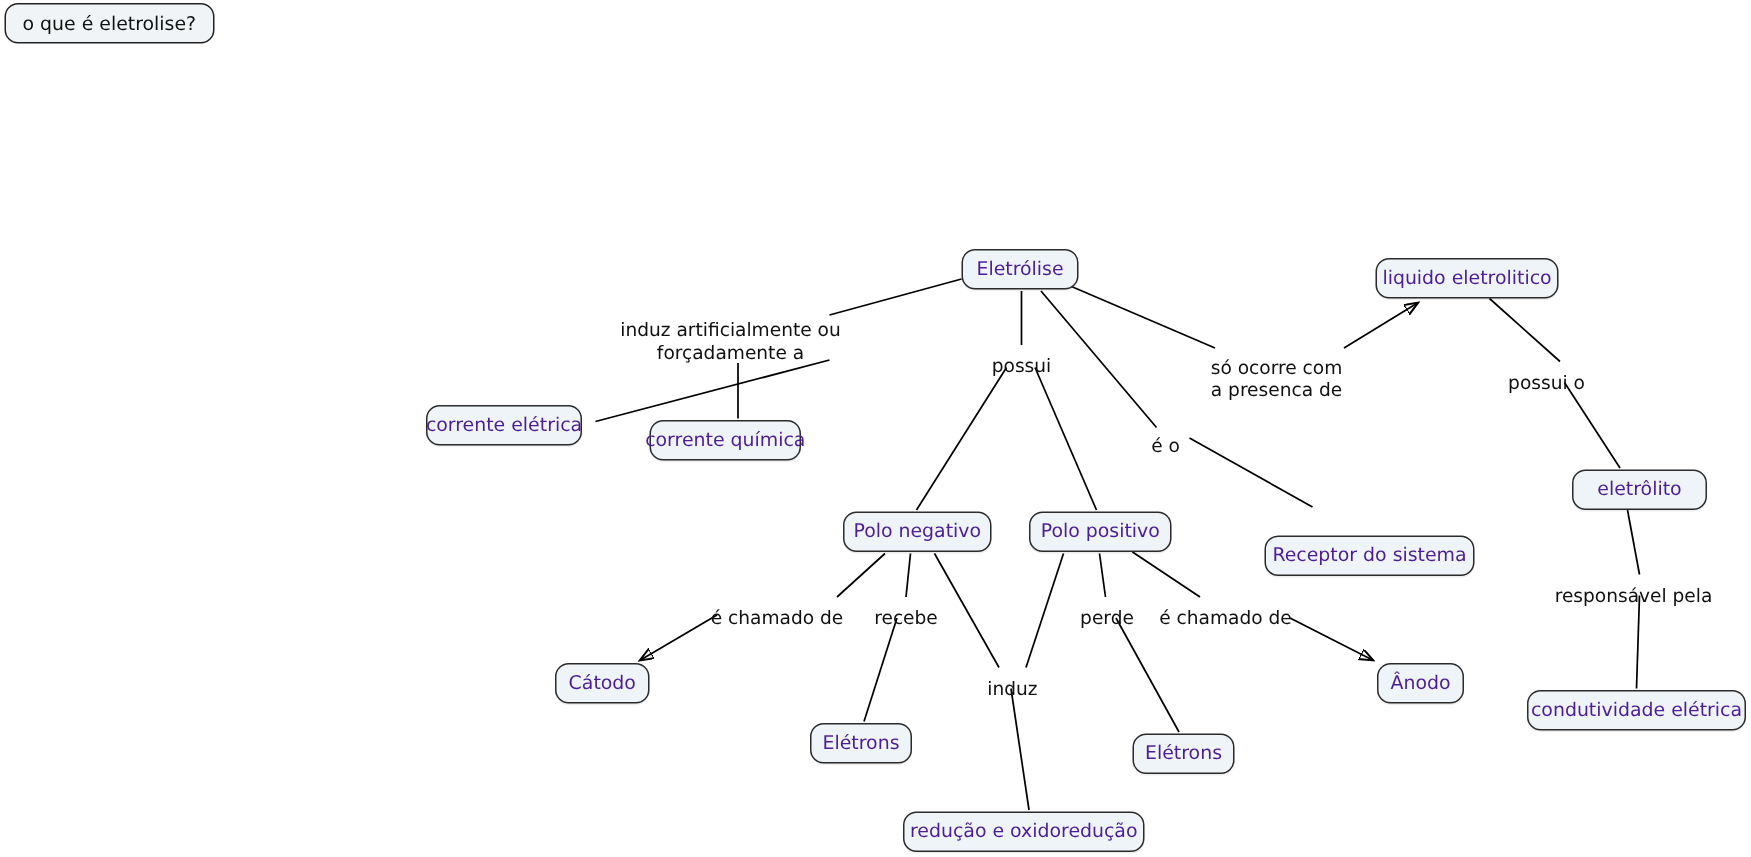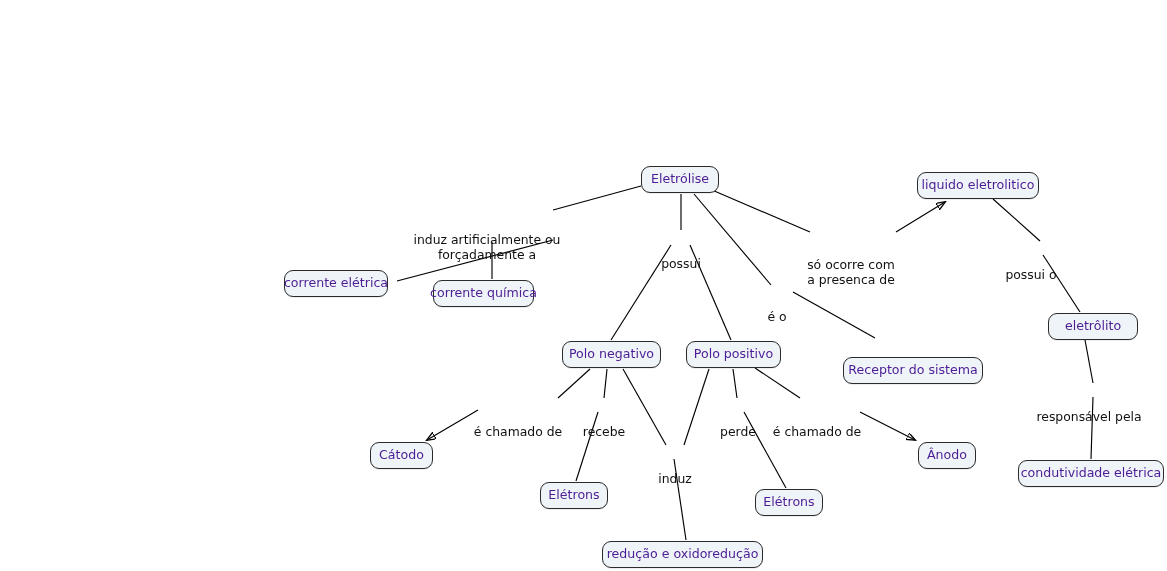--- a/index.html
+++ b/index.html
@@ -79,21 +79,20 @@
   .link-label {
     position: absolute;
     font-size: 12.4px;
     line-height: 14.5px;
     color: #111111;
     white-space: pre;
     text-align: center;
     background: transparent;
     z-index: 4;
     transform: translateX(-50%);
-    margin-top: 20px;
   }
 </style>
 </head>
 <body>
 
 <div id="canvas">
 
   <svg id="edges" viewBox="0 0 1167 571" xmlns="http://www.w3.org/2000/svg">
     <defs>
       <marker id="arrowhead" markerWidth="9" markerHeight="9" refX="7.5" refY="3.2" orient="auto" markerUnits="strokeWidth">
@@ -122,20 +121,21 @@
         <line x1="623" y1="369" x2="666" y2="445"></line>
         <line x1="709" y1="369" x2="684" y2="445"></line>
         <line x1="674" y1="459" x2="686" y2="540"></line>
         <line x1="733" y1="369" x2="737" y2="398"></line>
         <line x1="744" y1="412" x2="786" y2="488"></line>
         <line x1="755" y1="368" x2="800" y2="398"></line>
         <line x1="860" y1="412" x2="915" y2="440" marker-end="url(#arrowhead)"></line>
       </g>
   </svg>
 
+  <div class="question-btn">o que é eletrolise?</div>
 
   <div id="nodes">
       <div class="node" style="left: 641px; top: 166px; width: 78px;">Eletrólise</div>
       <div class="node" style="left: 284px; top: 270px; width: 104px;">corrente elétrica</div>
       <div class="node" style="left: 433px; top: 280px; width: 101px;">corrente química</div>
       <div class="node" style="left: 562px; top: 341px; width: 99px;">Polo negativo</div>
       <div class="node" style="left: 686px; top: 341px; width: 95px;">Polo positivo</div>
       <div class="node" style="left: 843px; top: 340px; width: 140px; margin-top: 17px;">Receptor do sistema</div>
       <div class="node" style="left: 370px; top: 442px; width: 63px;">Cátodo</div>
       <div class="node" style="left: 918px; top: 442px; width: 58px;">Ânodo</div>

